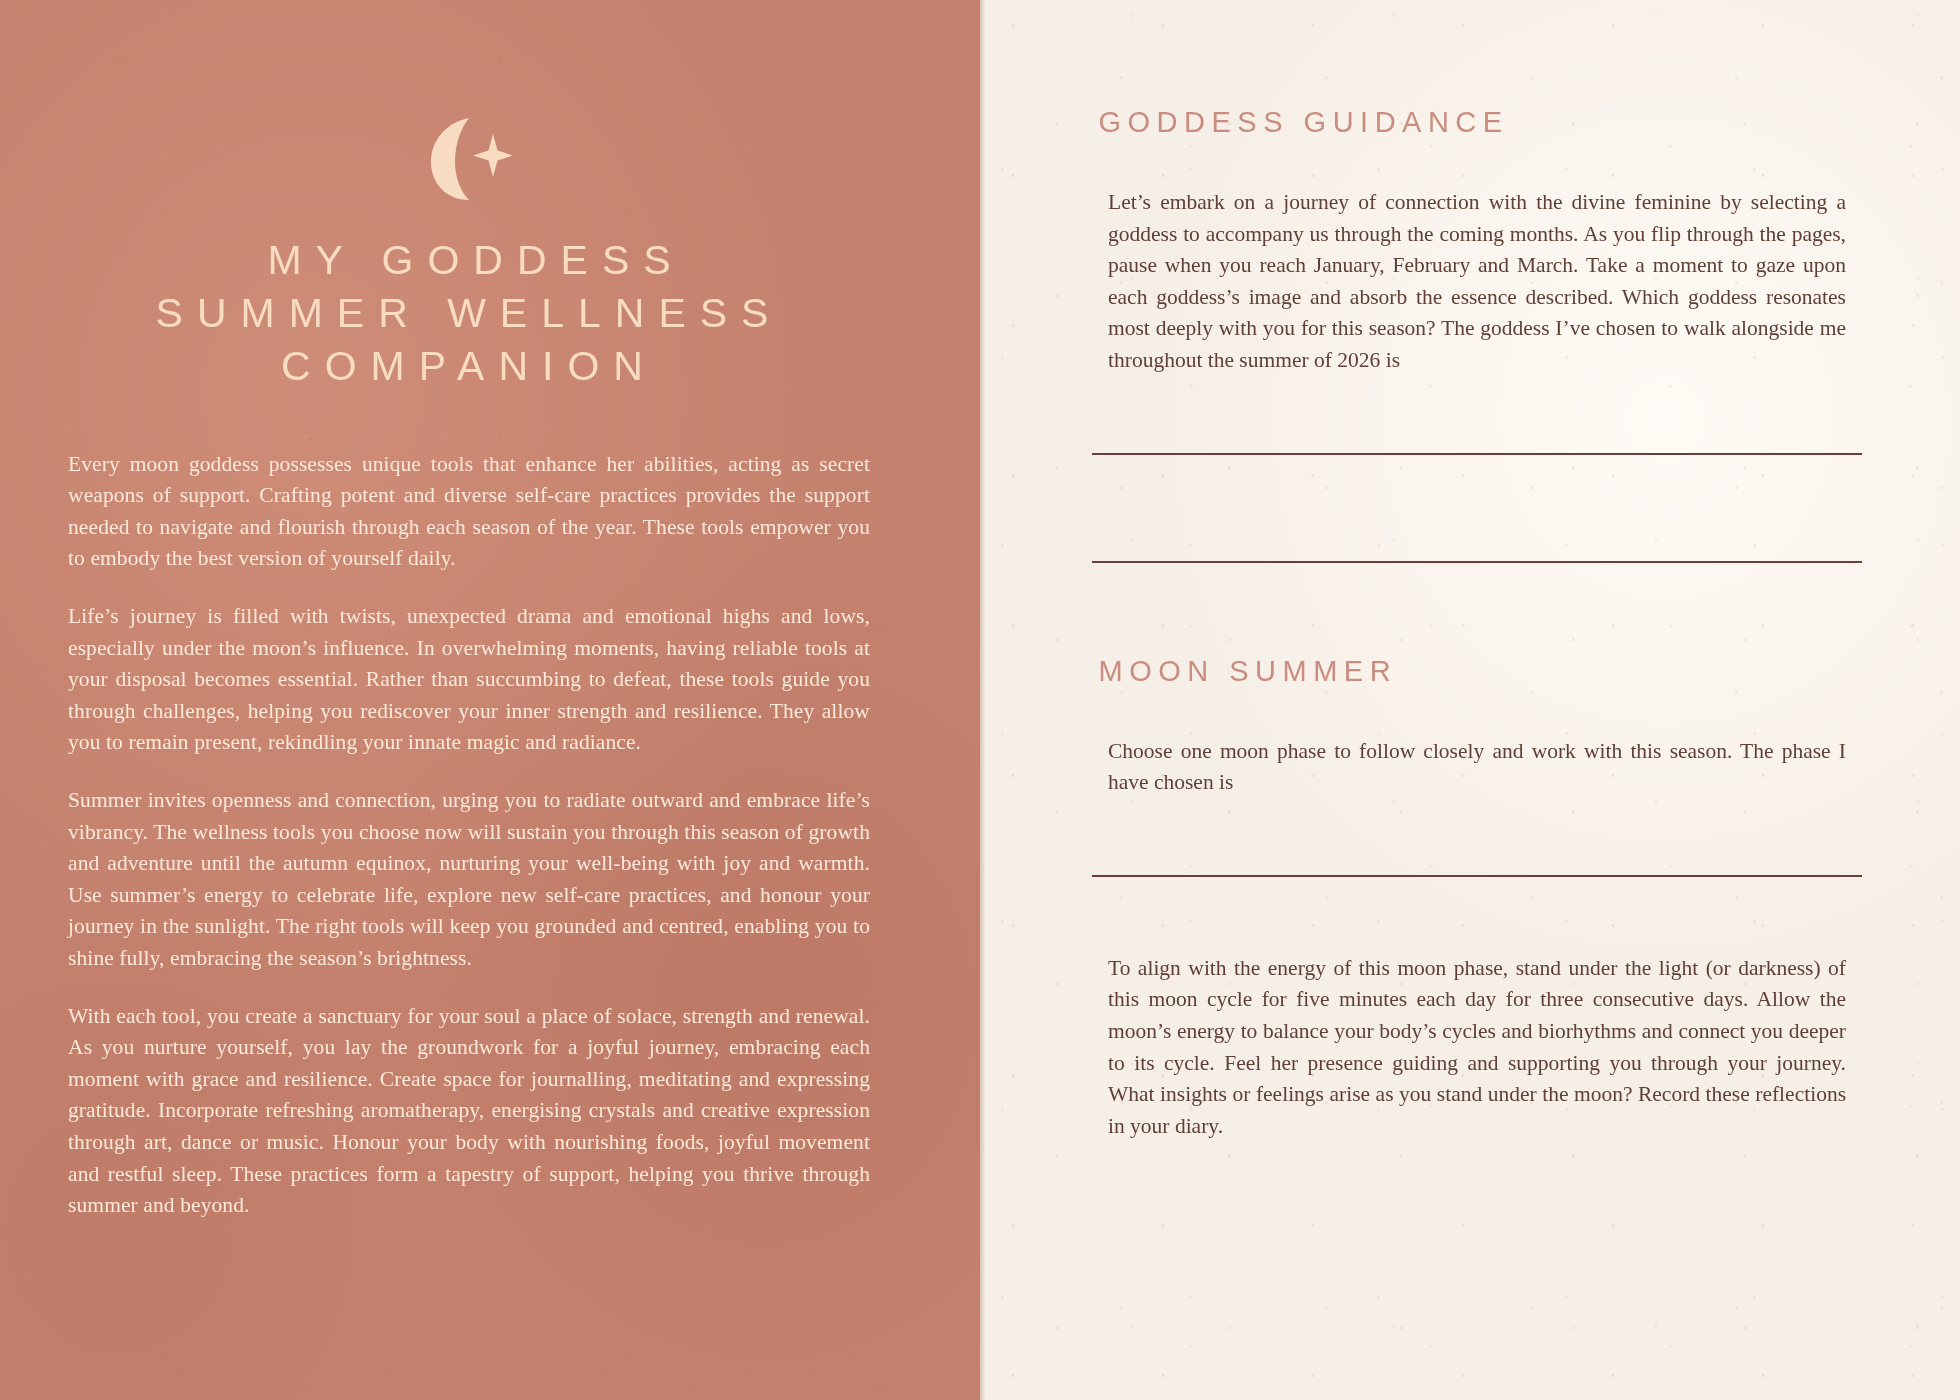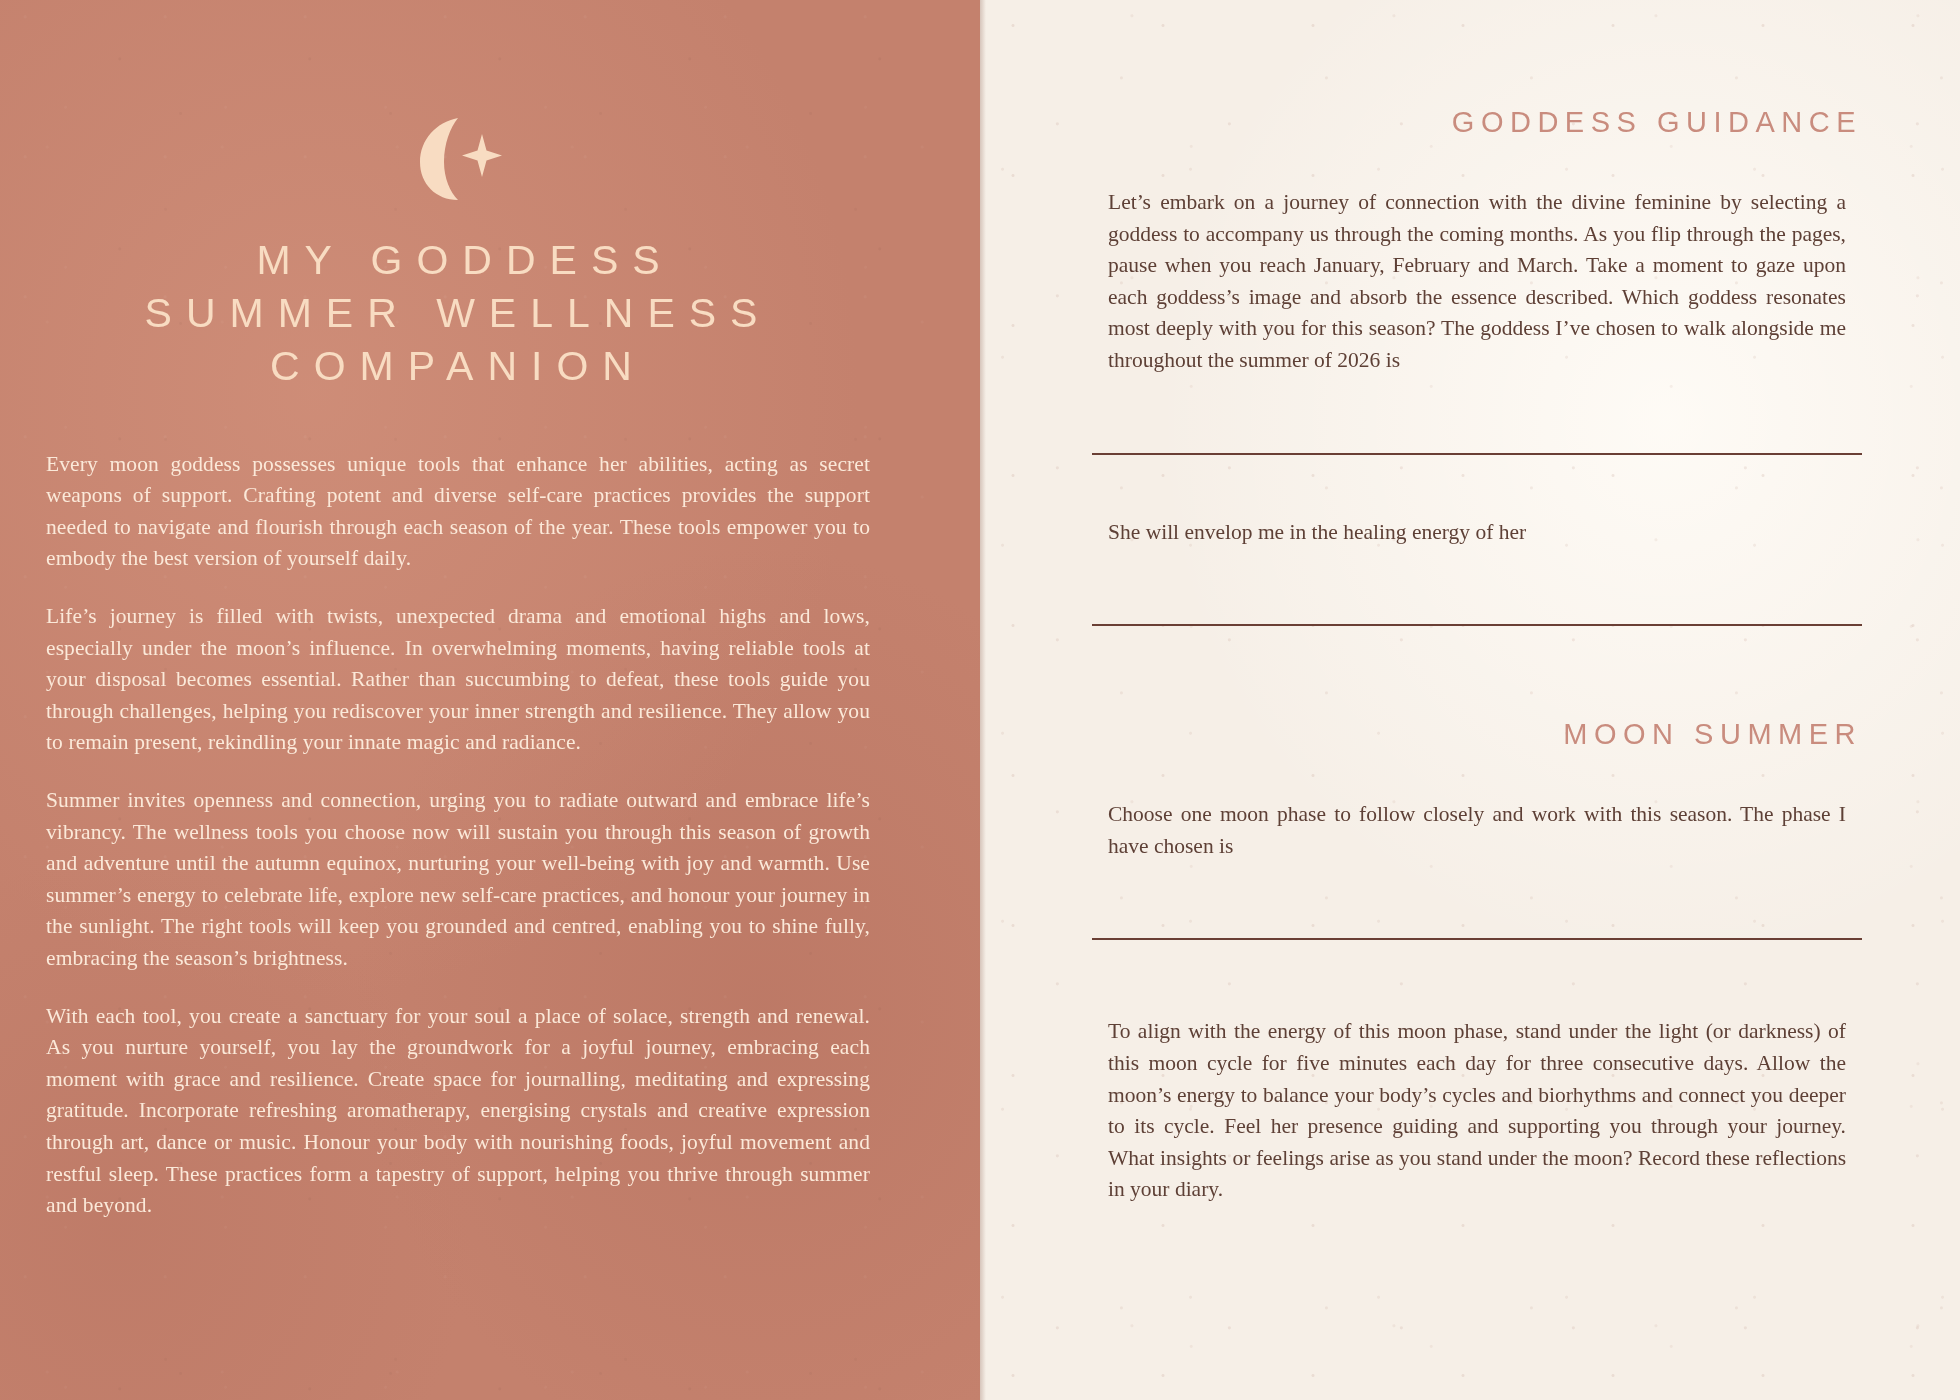--- a/index.html
+++ b/index.html
@@ -46,21 +46,21 @@
       radial-gradient(circle at 41% 67%, rgba(255,255,255,0.045) 0 1px, transparent 2px),
       radial-gradient(circle at 86% 54%, rgba(0,0,0,0.035) 0 1px, transparent 2px),
       radial-gradient(circle at 27% 84%, rgba(255,255,255,0.04) 0 1px, transparent 2px),
       radial-gradient(circle at 72% 91%, rgba(0,0,0,0.03) 0 1px, transparent 2px);
     background-size: 140px 140px, 190px 190px, 160px 160px, 210px 210px, 175px 175px, 230px 230px;
     opacity: .85;
   }
   .left-inner {
     position: relative;
     z-index: 2;
-    padding: 0 110px 0 46px;
+    padding: 0 110px 0 68px;
   }
 
   .moon-icon-wrap {
     display: flex;
     justify-content: center;
     align-items: flex-end;
     padding-top: 108px;
     height: 96px;
   }
 
@@ -127,21 +127,21 @@
       radial-gradient(circle at 58% 6%, rgba(176,128,112,0.11) 0 1px, transparent 2px);
     background-size: 150px 150px, 205px 205px, 172px 172px, 240px 240px, 188px 188px, 262px 262px;
   }
   .right-inner {
     position: relative;
     z-index: 2;
     padding: 0 98px 0 112px;
   }
 
   .section-heading {
-    text-align: right;
+    text-align: left;
     color: #c98c7e;
     font-family: "Liberation Sans", "DejaVu Sans", sans-serif;
     font-weight: 300;
     font-size: 29px;
     letter-spacing: 6.5px;
     text-indent: 6.5px;
     margin: 0;
   }
   .sec-goddess-heading { padding-top: 106px; }
   .sec-ritual-heading { padding-top: 0; }
@@ -209,23 +209,20 @@
       <div class="gap-32"></div>
 
       <div class="right-body">
         <p>Let’s embark on a journey of connection with the divine feminine by selecting a goddess to accompany us through the coming months. As you flip through the pages, pause when you reach January, February and March. Take a moment to gaze upon each goddess’s image and absorb the essence described. Which goddess resonates most deeply with you for this season? The goddess I’ve chosen to walk alongside me throughout the summer of  2026 is</p>
       </div>
 
       <div class="gap-60"></div>
       <div class="write-line"></div>
       <div class="gap-46"></div>
 
-      <div class="right-body">
-        <p class="left-align">She will envelop me in the healing energy of her</p>
-      </div>
 
       <div class="gap-60"></div>
       <div class="write-line"></div>
 
       <div class="gap-92"></div>
 
       <h2 class="section-heading sec-ritual-heading">MOON SUMMER</h2>
 
       <div class="gap-32"></div>
 

